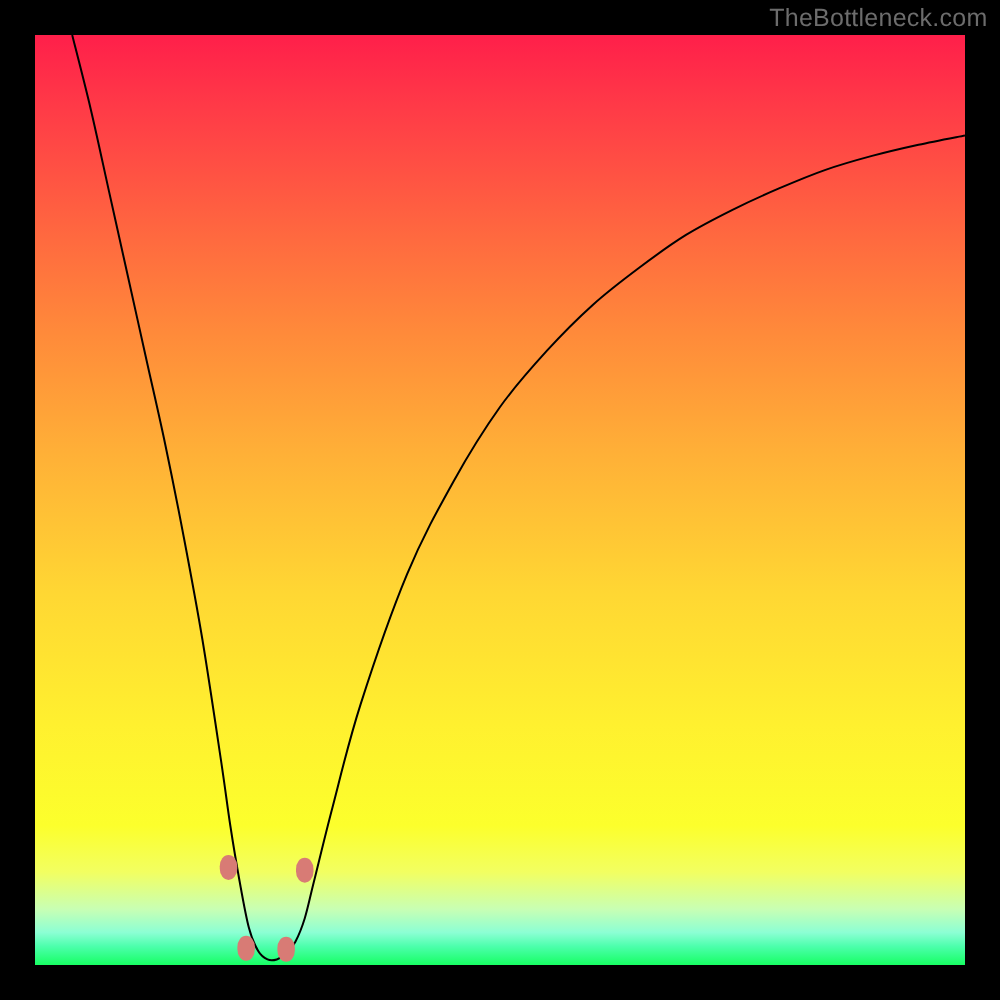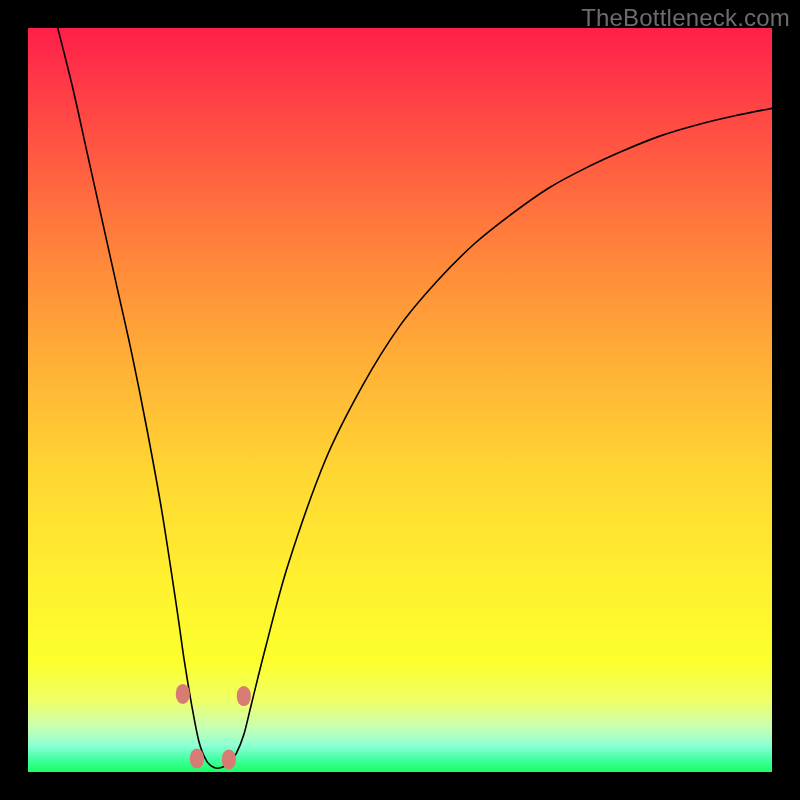--- a/index.html
+++ b/index.html
@@ -30,21 +30,21 @@
       #c8ffb4 94%,
       #8cffd4 96.5%,
       #4cffac 98%,
       #17ff63 100%);
   }
   .attribution {
     position: absolute;
     top: 4px;
     right: 10px;
     color: #6c6c6c;
-    font-size: 24px;
+    font-size: 20px;
     letter-spacing: 0.2px;
     font-weight: 500;
     z-index: 3;
   }
   svg.plot {
     position: absolute;
     left: 0;
     top: 0;
     width: 744px;
     height: 744px;

